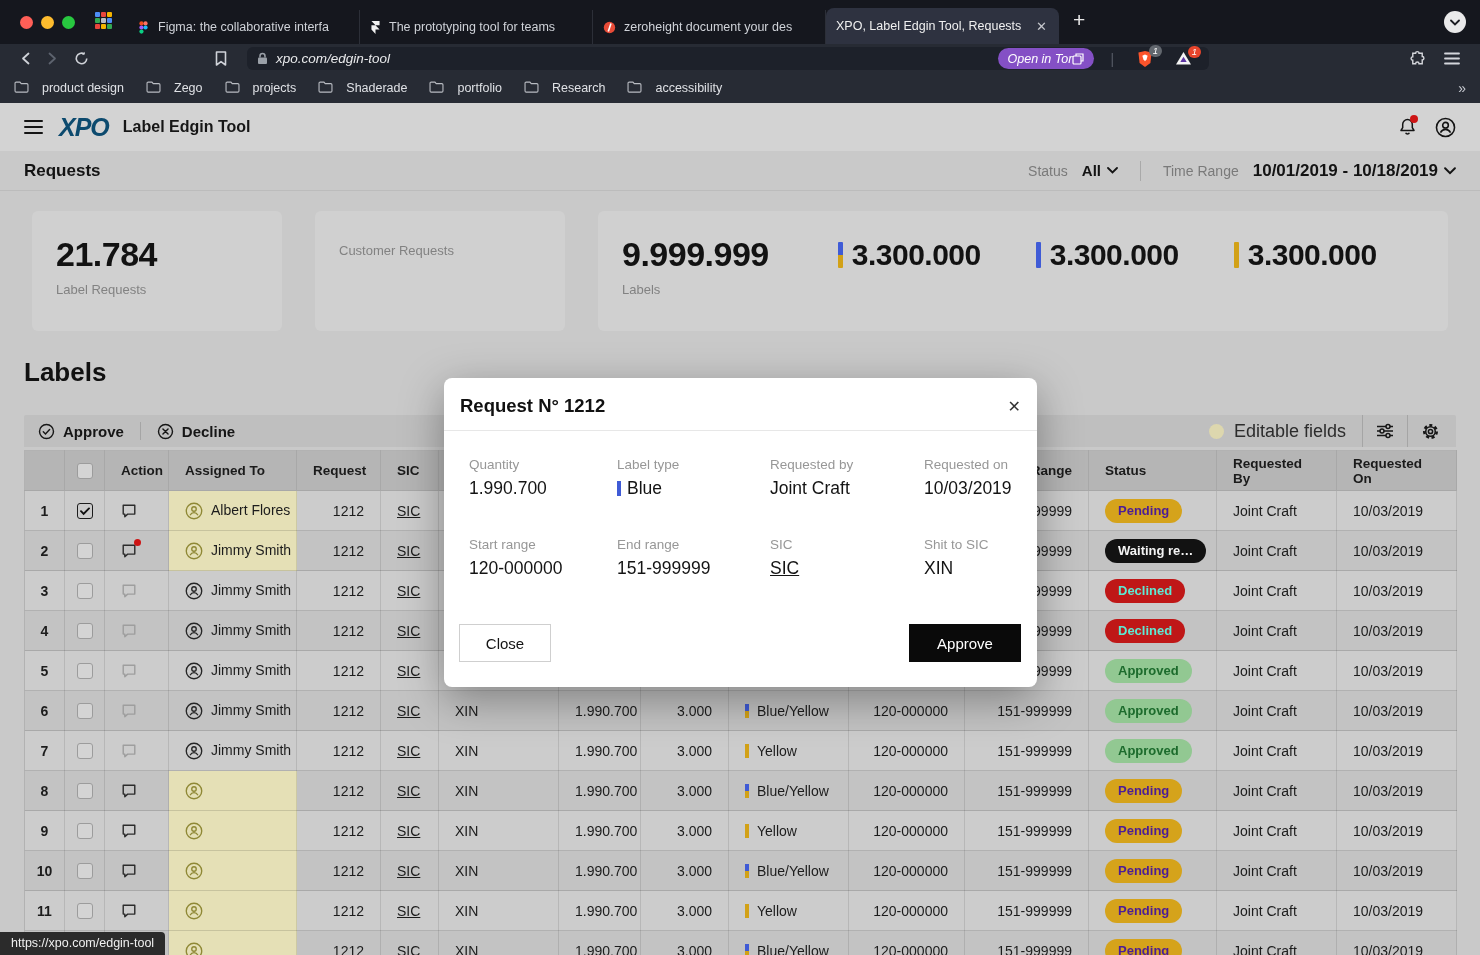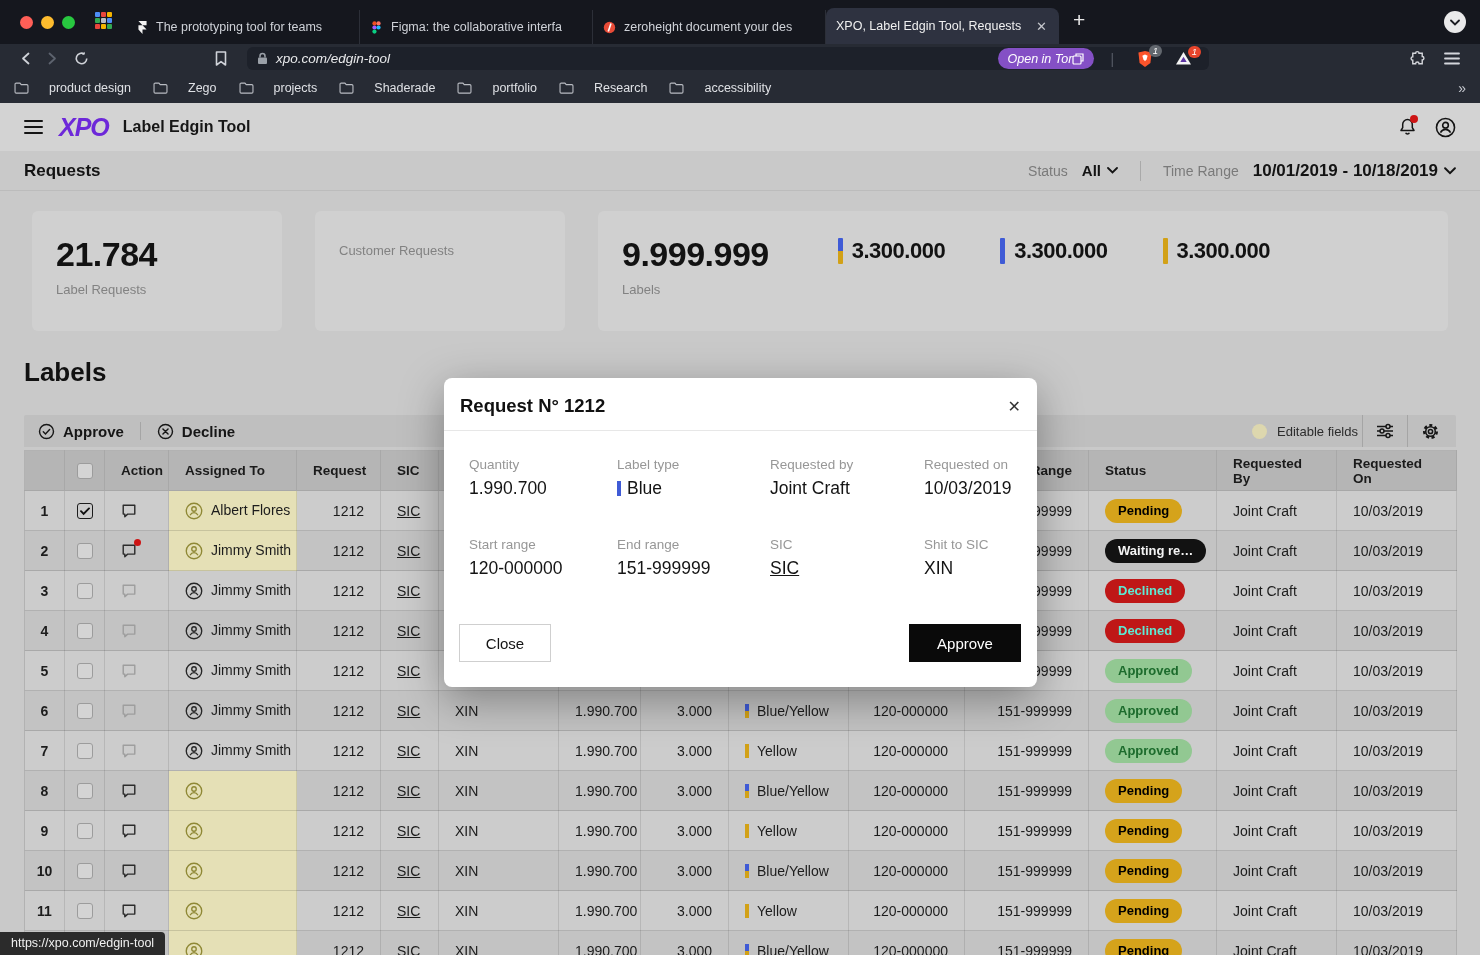--- a/index.html
+++ b/index.html
@@ -38,28 +38,28 @@
          display:flex; align-items:center; padding:0 10px; border-radius:11px; }
   .vsep { color:#565b65; margin:0 8px; font-size:14px; }
   .badgewrap { position:relative; margin:0 7px; }
   .minibadge { position:absolute; top:-5px; right:-9px; background:#62676e; color:#fff;
                font-size:9.5px; border-radius:7px; padding:1px 4px; line-height:1.1; }
   .minibadge.red { background:#e8452c; }
   .chromeright { margin-left:auto; display:flex; align-items:center; gap:18px; padding-right:8px; }
 
   .bookmarks { height:30px; background:#272b34; display:flex; align-items:center;
                padding:0 14px; gap:22px; color:#dfe1e5; font-size:12.5px; }
-  .bm { display:flex; align-items:center; gap:20px; }
+  .bm { display:flex; gap:13px; }
   .bm-more { margin-left:auto; color:#c7cad0; font-size:14px; }
 
   
   .appheader { height:48px; background:#d3d3d3; display:flex; align-items:center; padding:0 24px; }
   .hamb { width:19px; margin-right:16px; }
   .hamb i { display:block; height:2.4px; background:#141414; margin:3.4px 0; border-radius:1px; }
-  .xpo { color:#6d28d9; font-size:25px; font-weight:800; font-style:italic; letter-spacing:-1px;
+  .xpo { color:#0c4a6e; font-size:25px; font-weight:800; font-style:italic; letter-spacing:-1px;
          margin-right:14px; }
   .apptitle { font-size:16px; font-weight:600; color:#161616; }
   .ah-right { margin-left:auto; display:flex; align-items:center; gap:18px; }
   .belldot { position:relative; }
   .belldot .dot { position:absolute; top:-2px; right:-1px; width:8px; height:8px;
                   background:#cd1414; border-radius:50%; }
 
   .pagebar { height:40px; display:flex; align-items:center; padding:0 24px;
              border-bottom:1px solid #bcbcbc; }
   .pagetitle { font-size:17px; font-weight:700; color:#141414; }
@@ -69,37 +69,37 @@
   .fval.big { font-size:17px; }
   .fdiv { width:1px; height:20px; background:#a9a9a9; margin:0 8px; }
 
   .stats { display:flex; gap:33px; padding:20px 32px 0; }
   .card { background:#d0d0d0; border-radius:6px; height:120px; padding:24px 24px 0; }
   .card.small { width:250px; }
   .card.wide { flex:1; display:flex; align-items:flex-start; }
   .statval { font-size:34px; font-weight:800; color:#121212; letter-spacing:-0.5px; }
   .statcap { font-size:13px; color:#828282; margin-top:8px; }
   .seg { display:flex; align-items:center; gap:9px; margin-top:3px; }
-  .seg .statval { font-size:22px; }
+  .seg .statval { font-size:30px; }
   .segbar { width:5px; height:26px; border-radius:1px; }
   .sb-b { background:#3f5bd6; }
   .sb-y { background:#d2a117; }
   .sb-by { background:linear-gradient(180deg,#3f5bd6 50%,#d2a117 50%); }
   .seg1{margin-left:69px}.seg2{margin-left:55px}.seg3{margin-left:55px}
 
   .sectionhead { margin:26px 24px; height:32px; }
   .sectionhead h2 { font-size:26px; font-weight:800; color:#111; }
 
   .tbltoolbar { margin:0 24px; height:32px; background:#bfbfbf; display:flex; align-items:center;
                 padding:0 14px; border-radius:2px 2px 0 0; }
   .tbtn { display:flex; align-items:center; gap:8px; font-size:15px; font-weight:700; color:#161616; }
   .tb-div { width:1px; height:18px; background:#a5a5a5; margin:0 16px; }
   .tt-right { margin-left:auto; display:flex; align-items:center; }
   .editchip { width:15px; height:15px; border-radius:50%; background:#ddd7ae; margin-right:10px; }
-  .editlabel { font-size:13px; color:#2c2c2c; margin-right:4px; }
+  .editlabel { font-size:18px; color:#2c2c2c; margin-right:16px; }
   .iconbox { padding:0 13px; display:flex; align-items:center; border-left:1px solid #a5a5a5;
              height:32px; }
 
   table { margin:3px 24px 0; border-collapse:collapse; table-layout:fixed; width:1432px;
           border:1px solid #b2b2b2; }
   th { height:40px; background:#b5b5b5; font-size:13.5px; font-weight:700; color:#1b1b1b;
        text-align:left; padding:0 16px; border-right:1px solid #a8a8a8;
        border-bottom:1px solid #a8a8a8; }
   td { height:40px; font-size:14px; color:#1c1c1c; padding:0 16px; white-space:nowrap;
        border-right:1px solid rgba(0,0,0,0.10); border-bottom:1px solid rgba(0,0,0,0.13); }
@@ -119,21 +119,21 @@
   .bub .dot { position:absolute; top:-3px; right:-4px; width:7px; height:7px;
               background:#cd1414; border-radius:50%; }
   .colasg .av { display:inline-block; vertical-align:middle; margin-right:8px; color:#262626; }
   .colasg .av.olive { color:#8f8835; }
   .colasg .nm { vertical-align:middle; }
   .lnk { text-decoration:underline; font-weight:500; }
   .bar { display:inline-block; width:4px; height:14px; margin-right:8px; vertical-align:-2px; } .bar.y { background:#d2a117; }
   .bar.by { background:linear-gradient(180deg,#3f5bd6 50%,#d2a117 50%); }
   .pill { display:inline-block; font-size:13px; font-weight:700; padding:4.5px 13px;
           border-radius:12px; }
-  .pill.pending  { background:#d5a31b; color:#000000; }
+  .pill.pending  { background:#d5a31b; color:#4c1d95; }
   .pill.waiting  { background:#121212; color:#f3f3f3; }
   .pill.declined { background:#bf1717; color:#5eead4; }
   .pill.approved { background:#92c892; color:#1c6b2c; }
 
   
   .modal { position:absolute; left:444px; top:378px; width:593px; height:309px; background:#ffffff;
            border-radius:8px; box-shadow:0 12px 44px rgba(0,0,0,0.35); z-index:40; }
   .m-head { display:flex; align-items:center; padding:17px 16px 13px; border-bottom:1px solid #e7e7e7; }
   .m-title { font-size:18.5px; font-weight:700; color:#111; }
   .m-close { margin-left:auto; font-size:16px; color:#333; }
@@ -166,34 +166,34 @@
       <i style="background:#f5b400"></i>
     <i style="background:#34a853"></i>
       <i style="background:#b8bcc4"></i>
       <i style="background:#4e8df6"></i>
     <i style="background:#e8453c"></i>
       <i style="background:#f5b400"></i>
       <i style="background:#34a853"></i>
   </div>
   <div class="tabs">
     <div class="tab">
-      <svg width="11" height="13" viewBox="0 0 12 16">
-          <path d="M1 0h10v5.3H6L1 0zm0 5.3h5l5 5.3H1V5.3zM1 10.6h5V16l-5-5.4z" fill="#f2f2f2"></path>
-        </svg>
-      <span class="title">The prototyping tool for teams</span>
-    </div>
-    <div class="tab">
       <svg width="13" height="13" viewBox="0 0 16 16">
           <circle cx="5.5" cy="3" r="2.6" fill="#f24e1e"></circle>
           <circle cx="10.5" cy="3" r="2.6" fill="#ff7262"></circle>
           <circle cx="5.5" cy="8" r="2.6" fill="#a259ff"></circle>
           <circle cx="10.5" cy="8" r="2.6" fill="#1abcfe"></circle>
           <circle cx="5.5" cy="13" r="2.6" fill="#0acf83"></circle>
         </svg>
       <span class="title">Figma: the collaborative interfa</span>
+    </div>
+    <div class="tab">
+      <svg width="11" height="13" viewBox="0 0 12 16">
+          <path d="M1 0h10v5.3H6L1 0zm0 5.3h5l5 5.3H1V5.3zM1 10.6h5V16l-5-5.4z" fill="#f2f2f2"></path>
+        </svg>
+      <span class="title">The prototyping tool for teams</span>
     </div>
     <div class="tab">
       <svg width="13" height="13" viewBox="0 0 16 16">
           <circle cx="8" cy="8" r="7" fill="#e84b37"></circle>
           <path d="M9.8 3.2 6.5 12.8" stroke="#fff" stroke-width="2"></path>
         </svg>
       <span class="title">zeroheight document your des</span>
     </div>
     <div class="tab active">
       <span class="title">XPO, Label Edgin Tool, Requests</span>

